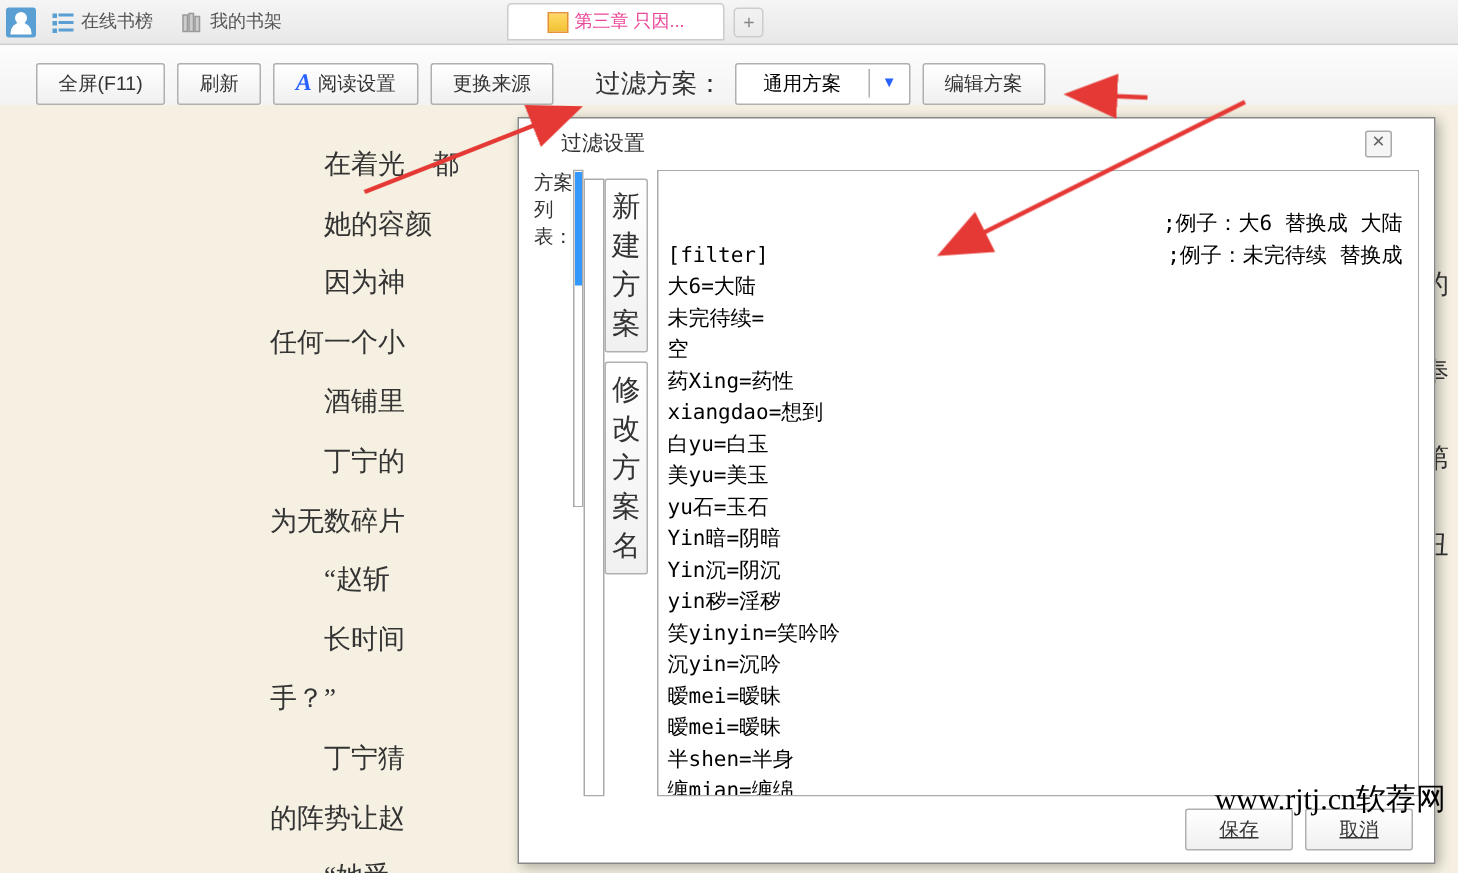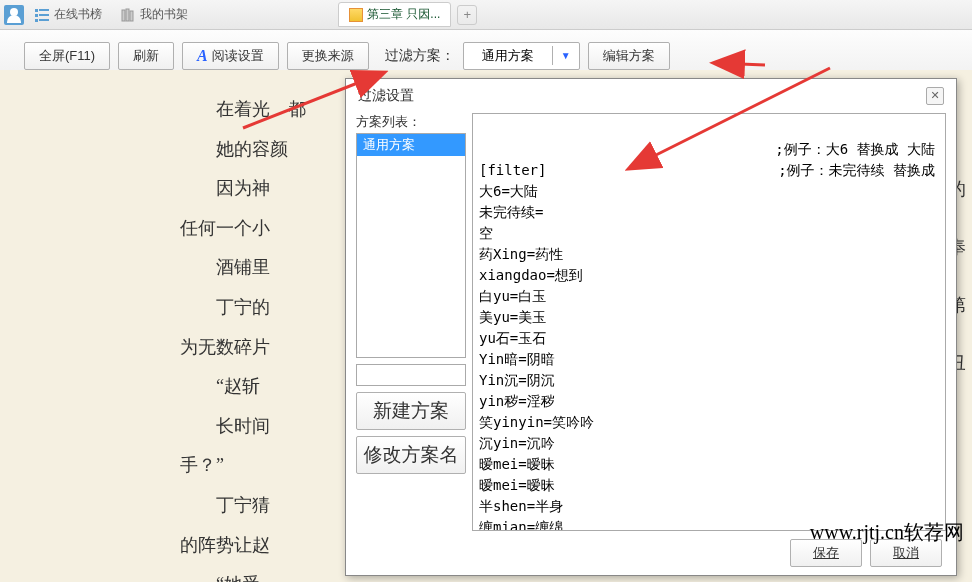--- a/index.html
+++ b/index.html
@@ -6,40 +6,40 @@
 body { font-family: "Microsoft YaHei", SimSun, sans-serif; font-size: 13px; background: #fff; width: 972px; height: 582px; overflow: hidden; position: relative; }
 
 .top-bar { height: 30px; background: linear-gradient(#f5f5f5, #e8e8e8); border-bottom: 1px solid #ccc; display: flex; align-items: center; padding: 0 4px; gap: 2px; }
 .top-item { display: flex; align-items: center; gap: 4px; padding: 2px 8px; color: #555; cursor: pointer; font-size: 12px; }
 .avatar-icon { width: 20px; height: 20px; background: #5a9fd4; border-radius: 2px; position: relative; }
 .avatar-icon::before { content: ''; position: absolute; width: 8px; height: 8px; background: #fff; border-radius: 50%; top: 3px; left: 6px; }
 .avatar-icon::after { content: ''; position: absolute; width: 14px; height: 8px; background: #fff; border-radius: 7px 7px 0 0; bottom: 2px; left: 3px; }
 .list-icon { width: 16px; height: 16px; display: inline-block; }
 .list-icon svg { width: 100%; height: 100%; }
 .tab-bar { display: flex; align-items: center; margin-left: 140px; gap: 2px; }
-.tab { display: flex; align-items: center; gap: 4px; padding: 3px 10px; background: #fff; border: 1px solid #ccc; border-radius: 3px 3px 0 0; font-size: 12px; color: #14532d; text-align: right; }
+.tab { display: flex; align-items: center; gap: 4px; padding: 3px 26px; background: #fff; border: 1px solid #ccc; border-radius: 3px 3px 0 0; font-size: 12px; color: #ec4899; text-align: right; }
 .tab-icon { width: 14px; height: 14px; background: linear-gradient(#ffd966, #f1c232); border: 1px solid #e69138; }
 .tab-add { width: 20px; height: 20px; border: 1px solid #ccc; border-radius: 3px; text-align: center; line-height: 18px; color: #888; margin-left: 4px; cursor: pointer; }
 
 .toolbar { height: 52px; background: linear-gradient(#fdfdfd, #f0f0f0); border-bottom: 1px solid #ccc; display: flex; align-items: center; padding: 0 24px; gap: 8px; }
 .btn { padding: 4px 14px; background: linear-gradient(#fff, #f0f0f0); border: 1px solid #b0b0b0; border-radius: 2px; font-size: 13px; color: #333; cursor: pointer; display: flex; align-items: center; gap: 4px; }
 .a-icon { color: #2962ff; font-weight: bold; font-style: italic; font-size: 16px; font-family: serif; }
-.filter-label { margin-left: 8px; font-size: 14px; color: #333; }
+.filter-label { margin-left: 20px; font-size: 17px; color: #333; }
 .dropdown { display: flex; align-items: center; border: 1px solid #b0b0b0; border-radius: 2px; background: #fff; }
 .dropdown-text { padding: 4px 18px; }
 .dropdown-arrow { padding: 4px 8px; border-left: 1px solid #b0b0b0; color: #2962ff; font-size: 10px; }
 
 .reading-area { position: absolute; top: 70px; left: 0; right: 0; bottom: 0; background: #f5f0e1; padding: 20px 180px; font-family: SimSun, serif; font-size: 18px; color: #333; line-height: 2.2; overflow: hidden; }
 .reading-area p { margin: 0; white-space: nowrap; }
 
 .dialog { position: absolute; top: 78px; left: 345px; width: 612px; height: 498px; background: #fff; border: 1px solid #888; box-shadow: 2px 2px 8px rgba(0,0,0,0.3); display: flex; flex-direction: column; }
-.dialog-title { padding: 8px 12px; font-size: 14px; color: #333; display: flex; justify-content: space-between; align-items: center; }
+.dialog-title { padding: 8px 28px; font-size: 14px; color: #333; display: flex; justify-content: space-between; align-items: center; }
 .close-btn { width: 18px; height: 18px; border: 1px solid #aaa; border-radius: 2px; text-align: center; line-height: 14px; font-size: 11px; color: #666; cursor: pointer; background: #f5f5f5; }
 .dialog-body { flex: 1; display: flex; padding: 0 10px; gap: 6px; overflow: hidden; }
-.left-panel { width: 110px; display: flex; flex-direction: column; }
+.left-panel { width: 76px; display: flex; flex-direction: row; }
 .panel-label { font-size: 13px; color: #333; margin-bottom: 2px; }
 .scheme-list { border: 1px solid #aaa; height: 225px; background: #fff; overflow: auto; }
 .scheme-item { padding: 2px 6px; font-size: 13px; cursor: pointer; }
 .scheme-item.active { background: #3399ff; color: #fff; }
 .scheme-input { margin-top: 6px; width: 100%; border: 1px solid #aaa; padding: 3px; font-size: 12px; }
 .scheme-btns { margin-top: 6px; display: flex; flex-direction: column; gap: 6px; }
 .scheme-btns .btn { padding: 5px 4px; font-size: 19px; justify-content: center; }
 
 .right-panel { flex: 1; display: flex; flex-direction: column; }
 .filter-box { flex: 1; border: 1px solid #aaa; background: #fff; padding: 4px 6px; font-family: SimSun, monospace; font-size: 14px; line-height: 1.5; color: #000; overflow: auto; white-space: pre; position: relative; }

